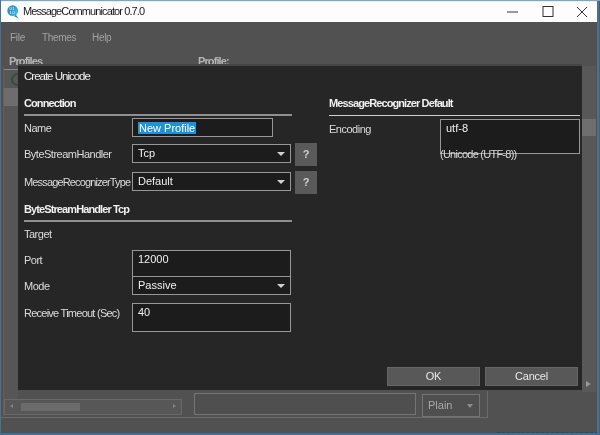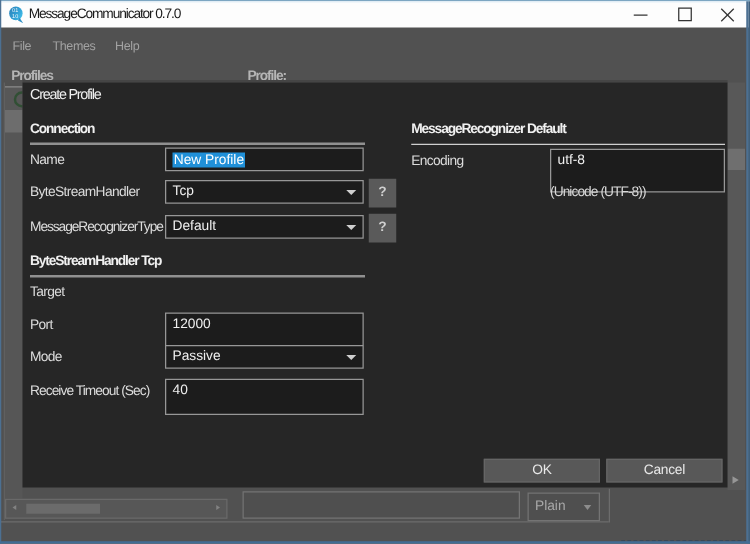--- a/index.html
+++ b/index.html
@@ -72,27 +72,27 @@
     <div style="position:absolute;left:5px;top:4px;font-size:11px;color:#a8a8a8;">Plain</div>
     <div class="arrow" style="right:6px;top:9px;border-top-color:#8d8d8d;border-left-width:3.5px;border-right-width:3.5px;"></div>
   </div>
   <div class="abs" style="left:0px;top:417px;width:487px;height:1px;background:#6c6c6c;"></div>
   <div class="abs" style="left:487px;top:391px;width:1px;height:27px;background:#6c6c6c;"></div>
   <div class="abs" style="left:497px;top:432px;width:101px;height:1px;border-top:1.5px dashed #3a4754;"></div>
 
   <div class="abs" style="left:18px;top:64px;width:564px;height:2px;background:#454545;"></div>
   <div class="abs" style="left:18px;top:66px;width:564px;height:324px;background:#262626;overflow:hidden;">
 
-    <div class="abs" style="left:6px;top:4px;font-size:11.5px;letter-spacing:-1px;color:#f0f0f0;">Create Profile</div>
+    <div class="abs" style="left:6px;top:4px;font-size:11.5px;letter-spacing:-1px;color:#f0f0f0;">Create Unicode</div>
 
     <div class="hd" style="left:6px;top:31px;">Connection</div>
     <div class="abs" style="left:6px;top:48px;width:268px;height:1.5px;background:#909090;"></div>
 
     <div class="lbl" style="left:6px;top:55.5px;">Name</div>
-    <div class="inp" style="left:114px;top:52px;width:159px;height:19px;">
+    <div class="inp" style="left:114px;top:52px;width:141px;height:19px;">
       <div class="tx" style="top:3px;"><span style="background:#2090d8;color:#fff;padding:0 1px;">New Profile</span></div>
     </div>
 
     <div class="lbl" style="left:6px;top:81.5px;">ByteStreamHandler</div>
     <div class="inp" style="left:114px;top:78px;width:159px;height:19px;">
       <div class="tx">Tcp</div>
       <div class="arrow" style="right:5px;top:7px;"></div>
     </div>
     <div class="qbtn" style="left:277px;top:77px;">?</div>
 

